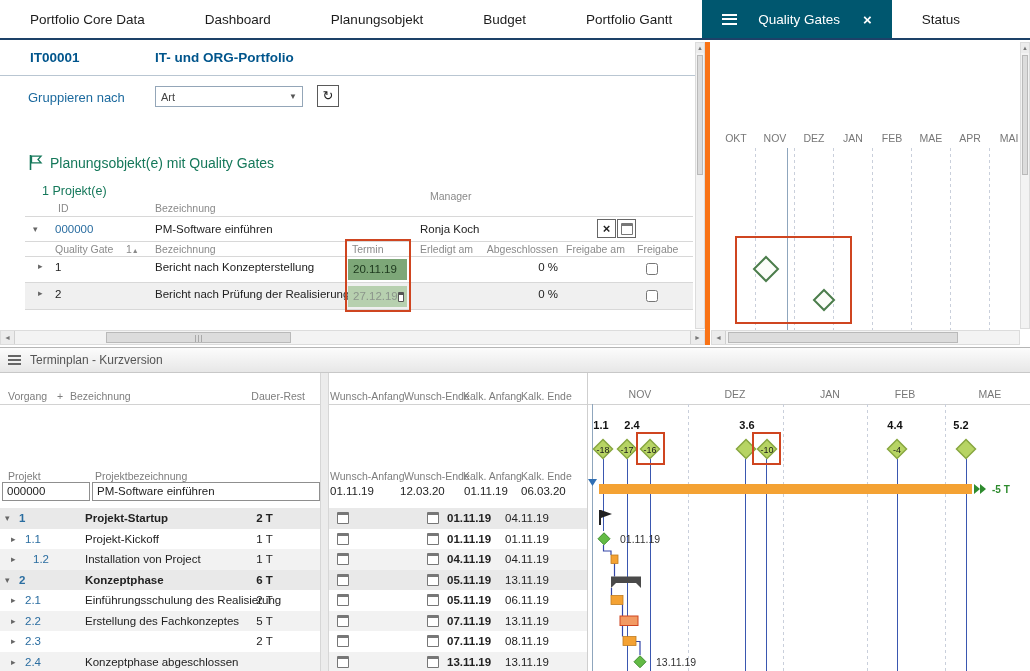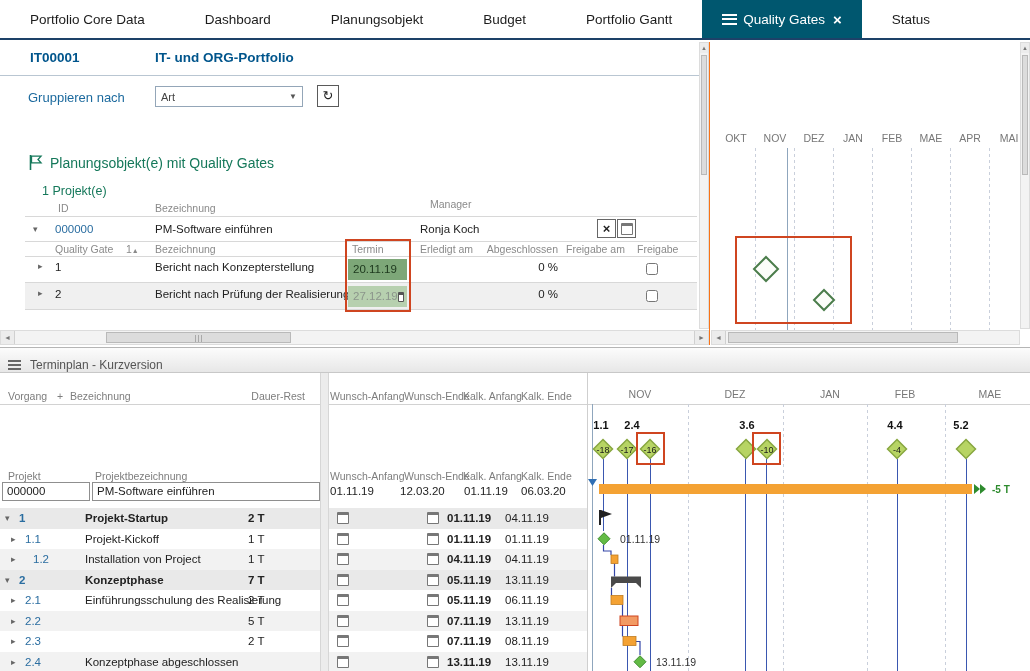--- a/index.html
+++ b/index.html
@@ -4,26 +4,26 @@
 <style>
   *{margin:0;padding:0;box-sizing:border-box}
   html,body{background:#e9e9e9}
   .screen{position:relative;width:1030px;height:671px;background:#fff;overflow:hidden;
           font-family:"Liberation Sans",sans-serif;font-size:12px;color:#333}
 
   
   .topnav{position:absolute;top:0;left:0;width:1030px;height:40px;background:#fff;
           border-bottom:2px solid #1d4168;display:flex;align-items:stretch}
   .tab{display:flex;align-items:center;padding:0 30px;font-size:13.5px;color:#1c1c1c;cursor:pointer;white-space:nowrap}
-  .tab.active{background:#00576f;color:#fff;gap:6px;padding:0 20px}
+  .tab.active{background:#00576f;color:#fff;gap:21px;padding:0 20px}
   .burger i{display:block;width:15px;height:2px;background:#fff;margin:2.5px 0}
   .closex{font-size:15px;font-weight:bold;line-height:1;margin-left:2px}
 
   
-  .left-panel{position:absolute;top:42px;left:0;width:710px;height:303px;background:#fff;border-right:1px solid #f97316}
+  .left-panel{position:absolute;top:42px;left:0;width:710px;height:303px;background:#fff;border-right:5px solid #f97316}
   .pf-head{position:absolute;top:0;left:0;right:10px;height:34px;border-bottom:1px solid #b9c6d2}
   .pf-id,.pf-title{position:absolute;top:0;line-height:32px;font-weight:bold;font-size:13.5px;color:#00558c}
   .pf-id{left:30px}.pf-title{left:155px}
   .group-label{position:absolute;left:28px;top:48px;font-size:13px;color:#1c6a9e}
   .dropdown{position:absolute;left:155px;top:44px;width:148px;height:21px;border:1px solid #94a6b8;background:#fff;
             display:flex;align-items:center;justify-content:space-between;font-size:11px;color:#444;padding:0 5px}
   .dd-arrow{color:#555;font-size:8px}
   .refresh-btn{position:absolute;left:317px;top:43px;width:22px;height:22px;border:1px solid #5a5a5a;background:#fff;
                font-size:13px;color:#222;line-height:18px;text-align:center;cursor:pointer}
   .section-title{position:absolute;left:28px;top:112px;display:flex;align-items:center;gap:7px;
@@ -59,35 +59,35 @@
         text-align:center;line-height:10px;cursor:pointer}
   .vthumb{position:absolute;left:1px;width:6px;background:#dcdcdc;border:1px solid #b9b9b9}
 
   
   .right-panel{position:absolute;top:42px;left:711px;width:319px;height:303px;background:#fff}
   .right-panel svg{position:absolute;inset:0}
 
   
   .bottom{position:absolute;top:347px;left:0;width:1030px;height:324px;background:#fff;border-top:1px solid #b5b5b5}
   .bot-head{position:absolute;top:0;left:0;width:100%;height:25px;background:linear-gradient(#fcfcfc,#e7e7e7);
-            border-bottom:1px solid #c8c8c8;display:flex;align-items:flex-end;gap:9px;padding:0 8px;color:#555;font-size:12px}
+            border-bottom:1px solid #c8c8c8;display:flex;align-items:center;gap:9px;padding:0 8px;color:#555;font-size:12px}
   .burger-dark i{display:block;width:13px;height:2px;background:#666;margin:2px 0}
   .hline{position:absolute;left:0;right:0;top:56px;border-top:1px solid #d2d2d2}
   .divcol{position:absolute;left:320px;width:9px;top:25px;bottom:0;background:#ececec;
           border-left:1px solid #d6d6d6;border-right:1px solid #d6d6d6}
   .gantt-sep{position:absolute;left:587px;width:1px;top:25px;bottom:0;background:#cfcfcf}
   .h1lbl,.h2lbl{position:absolute;font-size:10.5px;color:#7d7d7d;white-space:nowrap}
   .prow-cell{position:absolute;top:134px;height:19px;border:1px solid #8f8f8f;background:#fff;
              font-size:11.5px;line-height:17px;padding:0 4px;color:#222;white-space:nowrap}
   .pdate{position:absolute;top:134px;font-size:11.5px;line-height:19px;color:#222}
   .trow{position:absolute;left:0;width:588px;height:20.5px;line-height:20.5px;font-size:11.5px;color:#222}
   .trow .chev{top:0;line-height:20.5px}
   .tnr{position:absolute;color:#2a6da0}
   .tname{position:absolute;left:85px;white-space:nowrap}
-  .tdur{position:absolute;left:248px;width:57px;text-align:left}
+  .tdur{position:absolute;left:236px;width:57px;text-align:center}
   .tka{position:absolute;left:447px;font-weight:bold}
   .tke{position:absolute;left:505px}
   .trow .cal{position:absolute;top:4px}
   .bold{font-weight:bold}
   .bgantt{position:absolute;left:588px;top:25px;width:442px;height:299px}
 
   
   .gdash{stroke:#c9cfdb;stroke-dasharray:3 3;stroke-width:1}
   .gsolid{stroke:#8fa6bd;stroke-width:1}
   .qline{stroke:#3a57b0;stroke-width:1}
@@ -155,21 +155,21 @@
       <svg width="15" height="17" viewBox="0 0 15 17">
         <path d="M2.5 1 v15" stroke="#15785a" stroke-width="1.6" fill="none"></path>
         <path d="M3.5 2.2 h9.5 l-3 3.3 3 3.3 h-9.5 z" fill="none" stroke="#15785a" stroke-width="1.3"></path>
       </svg>
       <span>Planungsobjekt(e) mit Quality Gates</span>
     </div>
     <div class="proj-count">1 Projekt(e)</div>
 
     <span class="colhead" style="left:58px;top:160px">ID</span>
     <span class="colhead" style="left:155px;top:160px">Bezeichnung</span>
-    <span class="colhead" style="left:430px;top:156px">Manager</span>
+    <span class="colhead" style="left:430px;top:148px">Manager</span>
     <div class="rule" style="top:174px"></div>
 
     <span class="chev" style="left:33px;top:182px">▾</span>
     <span class="cell-txt blue-num" style="left:55px;top:181px">000000</span>
     <span class="cell-txt" style="left:155px;top:181px">PM-Software einführen</span>
     <span class="cell-txt" style="left:420px;top:181px">Ronja Koch</span>
     <div class="iconbtn" style="left:597px;top:177px">
         <span class="x-glyph">×</span>
       </div>
     <div class="iconbtn" style="left:617px;top:177px">
@@ -317,39 +317,40 @@
       <span class="tdur">1 T</span>
       <span class="cal" style="left:337px"></span>
       <span class="cal" style="left:427px"></span>
       <span class="tka">04.11.19</span>
       <span class="tke">04.11.19</span>
     </div>
     <div class="trow" style="top:221.5px;background:#e9e9e9">
       <span class="chev" style="left:5px">▾</span>
       <span class="tnr bold" style="left:19px">2</span>
       <span class="tname bold">Konzeptphase</span>
-      <span class="tdur bold">7 T</span>
+      <span class="tdur bold">6 T</span>
       <span class="cal" style="left:337px"></span>
       <span class="cal" style="left:427px"></span>
       <span class="tka">05.11.19</span>
       <span class="tke">13.11.19</span>
     </div>
     <div class="trow" style="top:242px;background:#ffffff">
       <span class="chev" style="left:11px">▸</span>
       <span class="tnr" style="left:25px">2.1</span>
       <span class="tname">Einführungsschulung des Realisierung</span>
       <span class="tdur">2 T</span>
       <span class="cal" style="left:337px"></span>
       <span class="cal" style="left:427px"></span>
       <span class="tka">05.11.19</span>
       <span class="tke">06.11.19</span>
     </div>
     <div class="trow" style="top:262.5px;background:#f2f2f2">
       <span class="chev" style="left:11px">▸</span>
       <span class="tnr" style="left:25px">2.2</span>
+      <span class="tname">Erstellung des Fachkonzeptes</span>
       <span class="tdur">5 T</span>
       <span class="cal" style="left:337px"></span>
       <span class="cal" style="left:427px"></span>
       <span class="tka">07.11.19</span>
       <span class="tke">13.11.19</span>
     </div>
     <div class="trow" style="top:283px;background:#ffffff">
       <span class="chev" style="left:11px">▸</span>
       <span class="tnr" style="left:25px">2.3</span>
       <span class="tdur">2 T</span>

